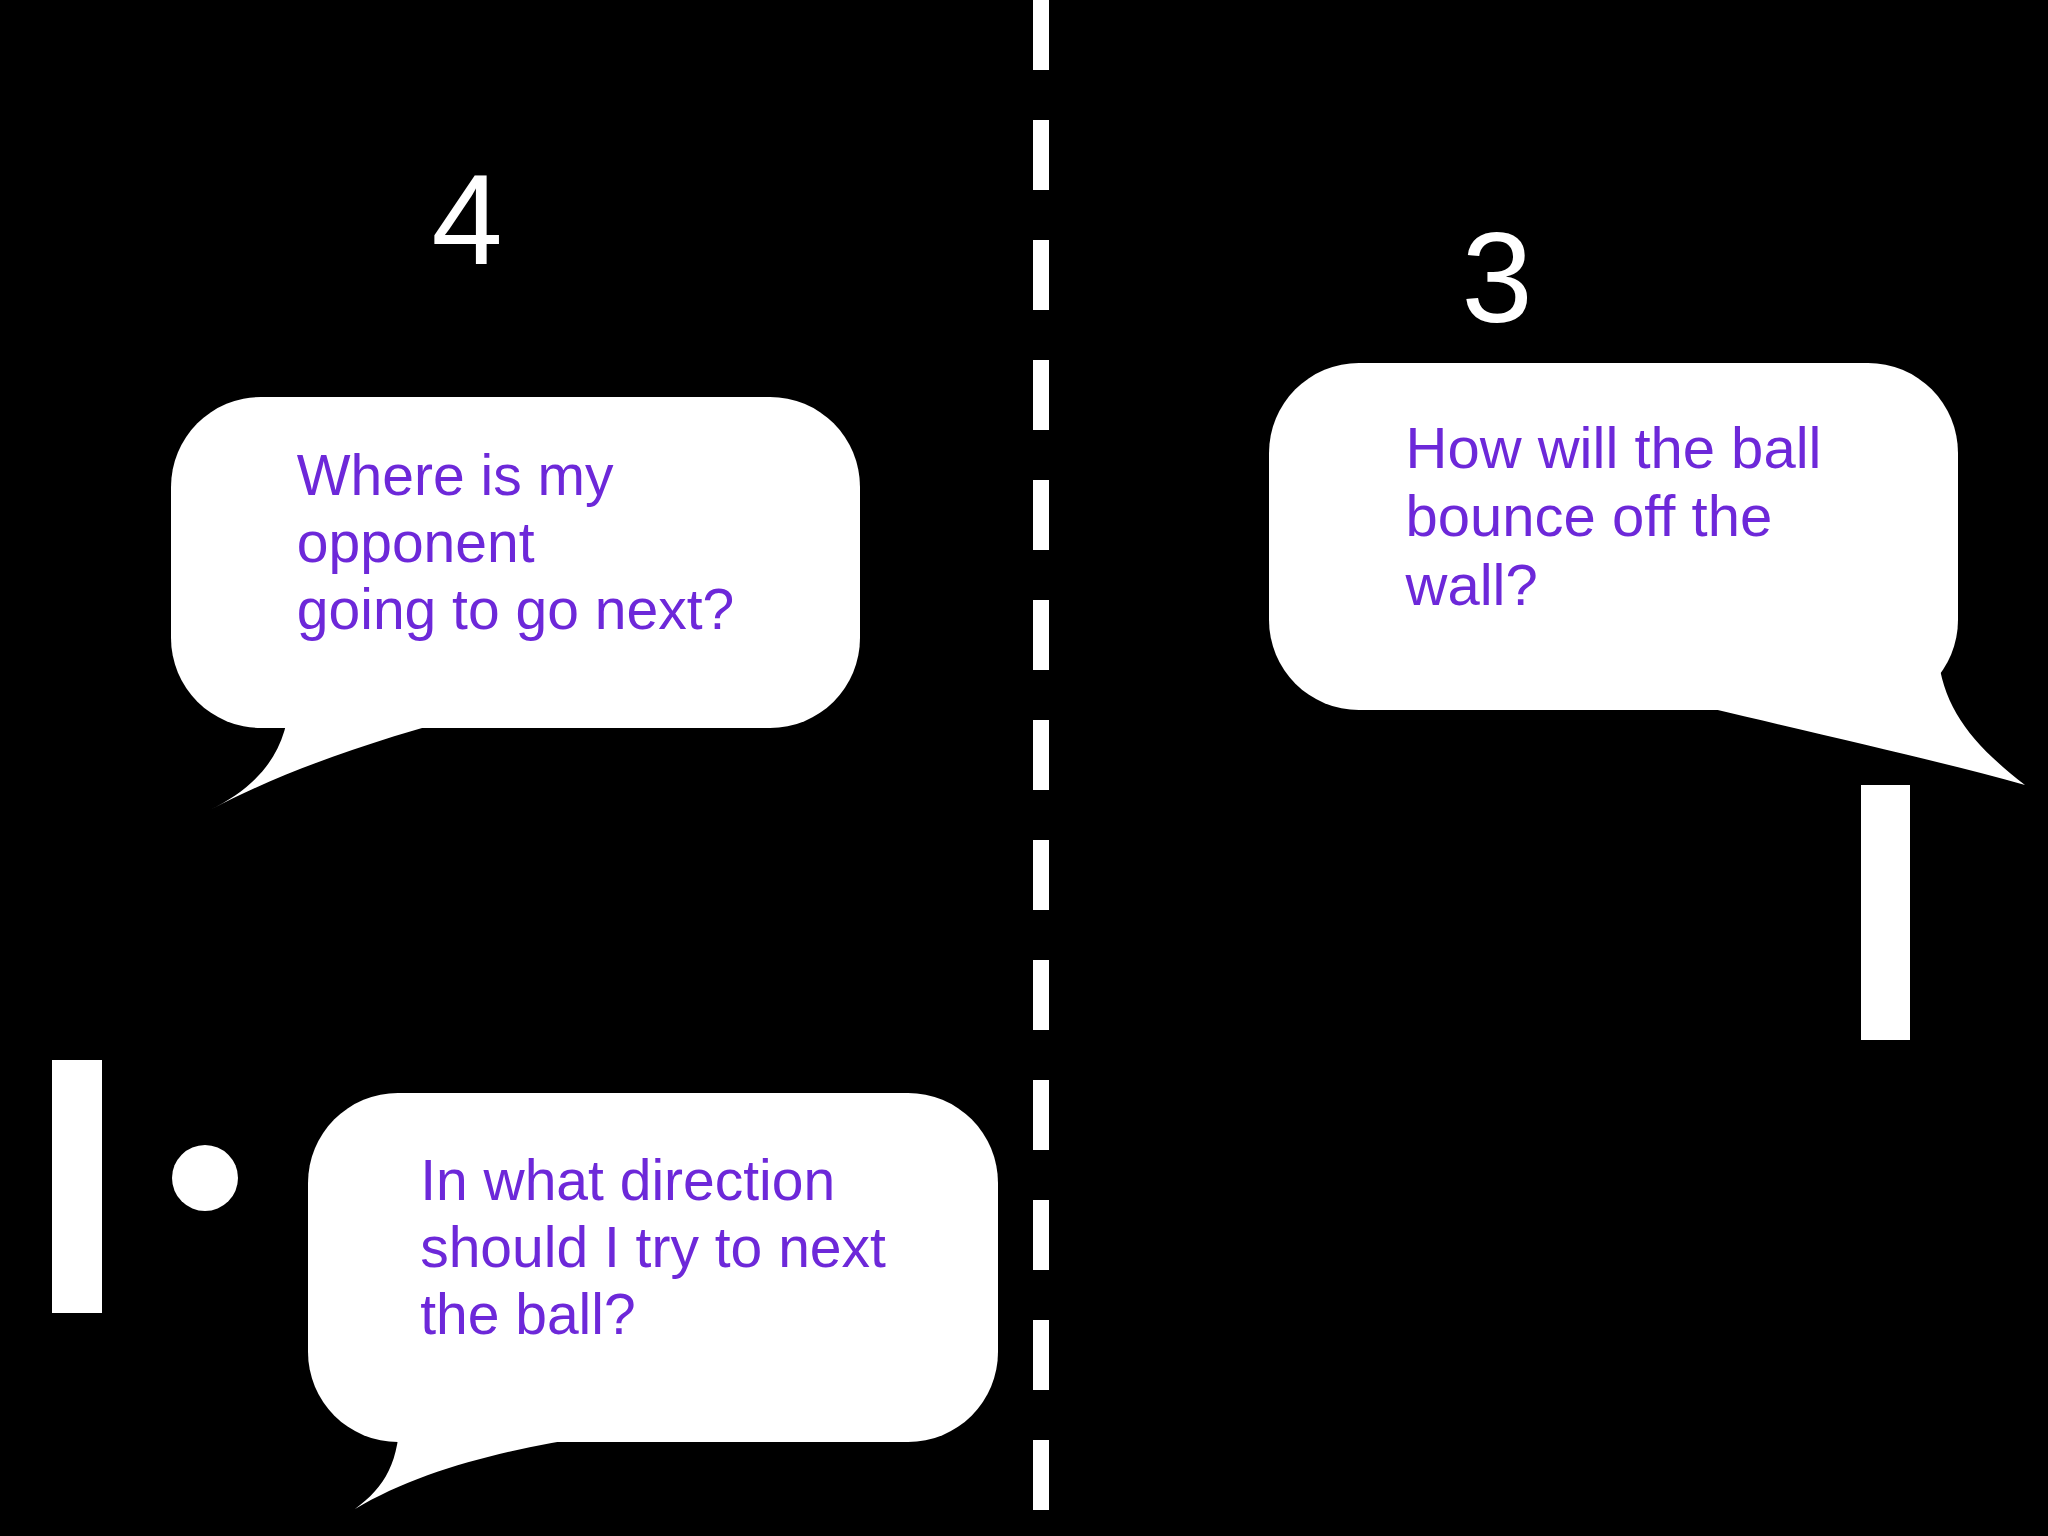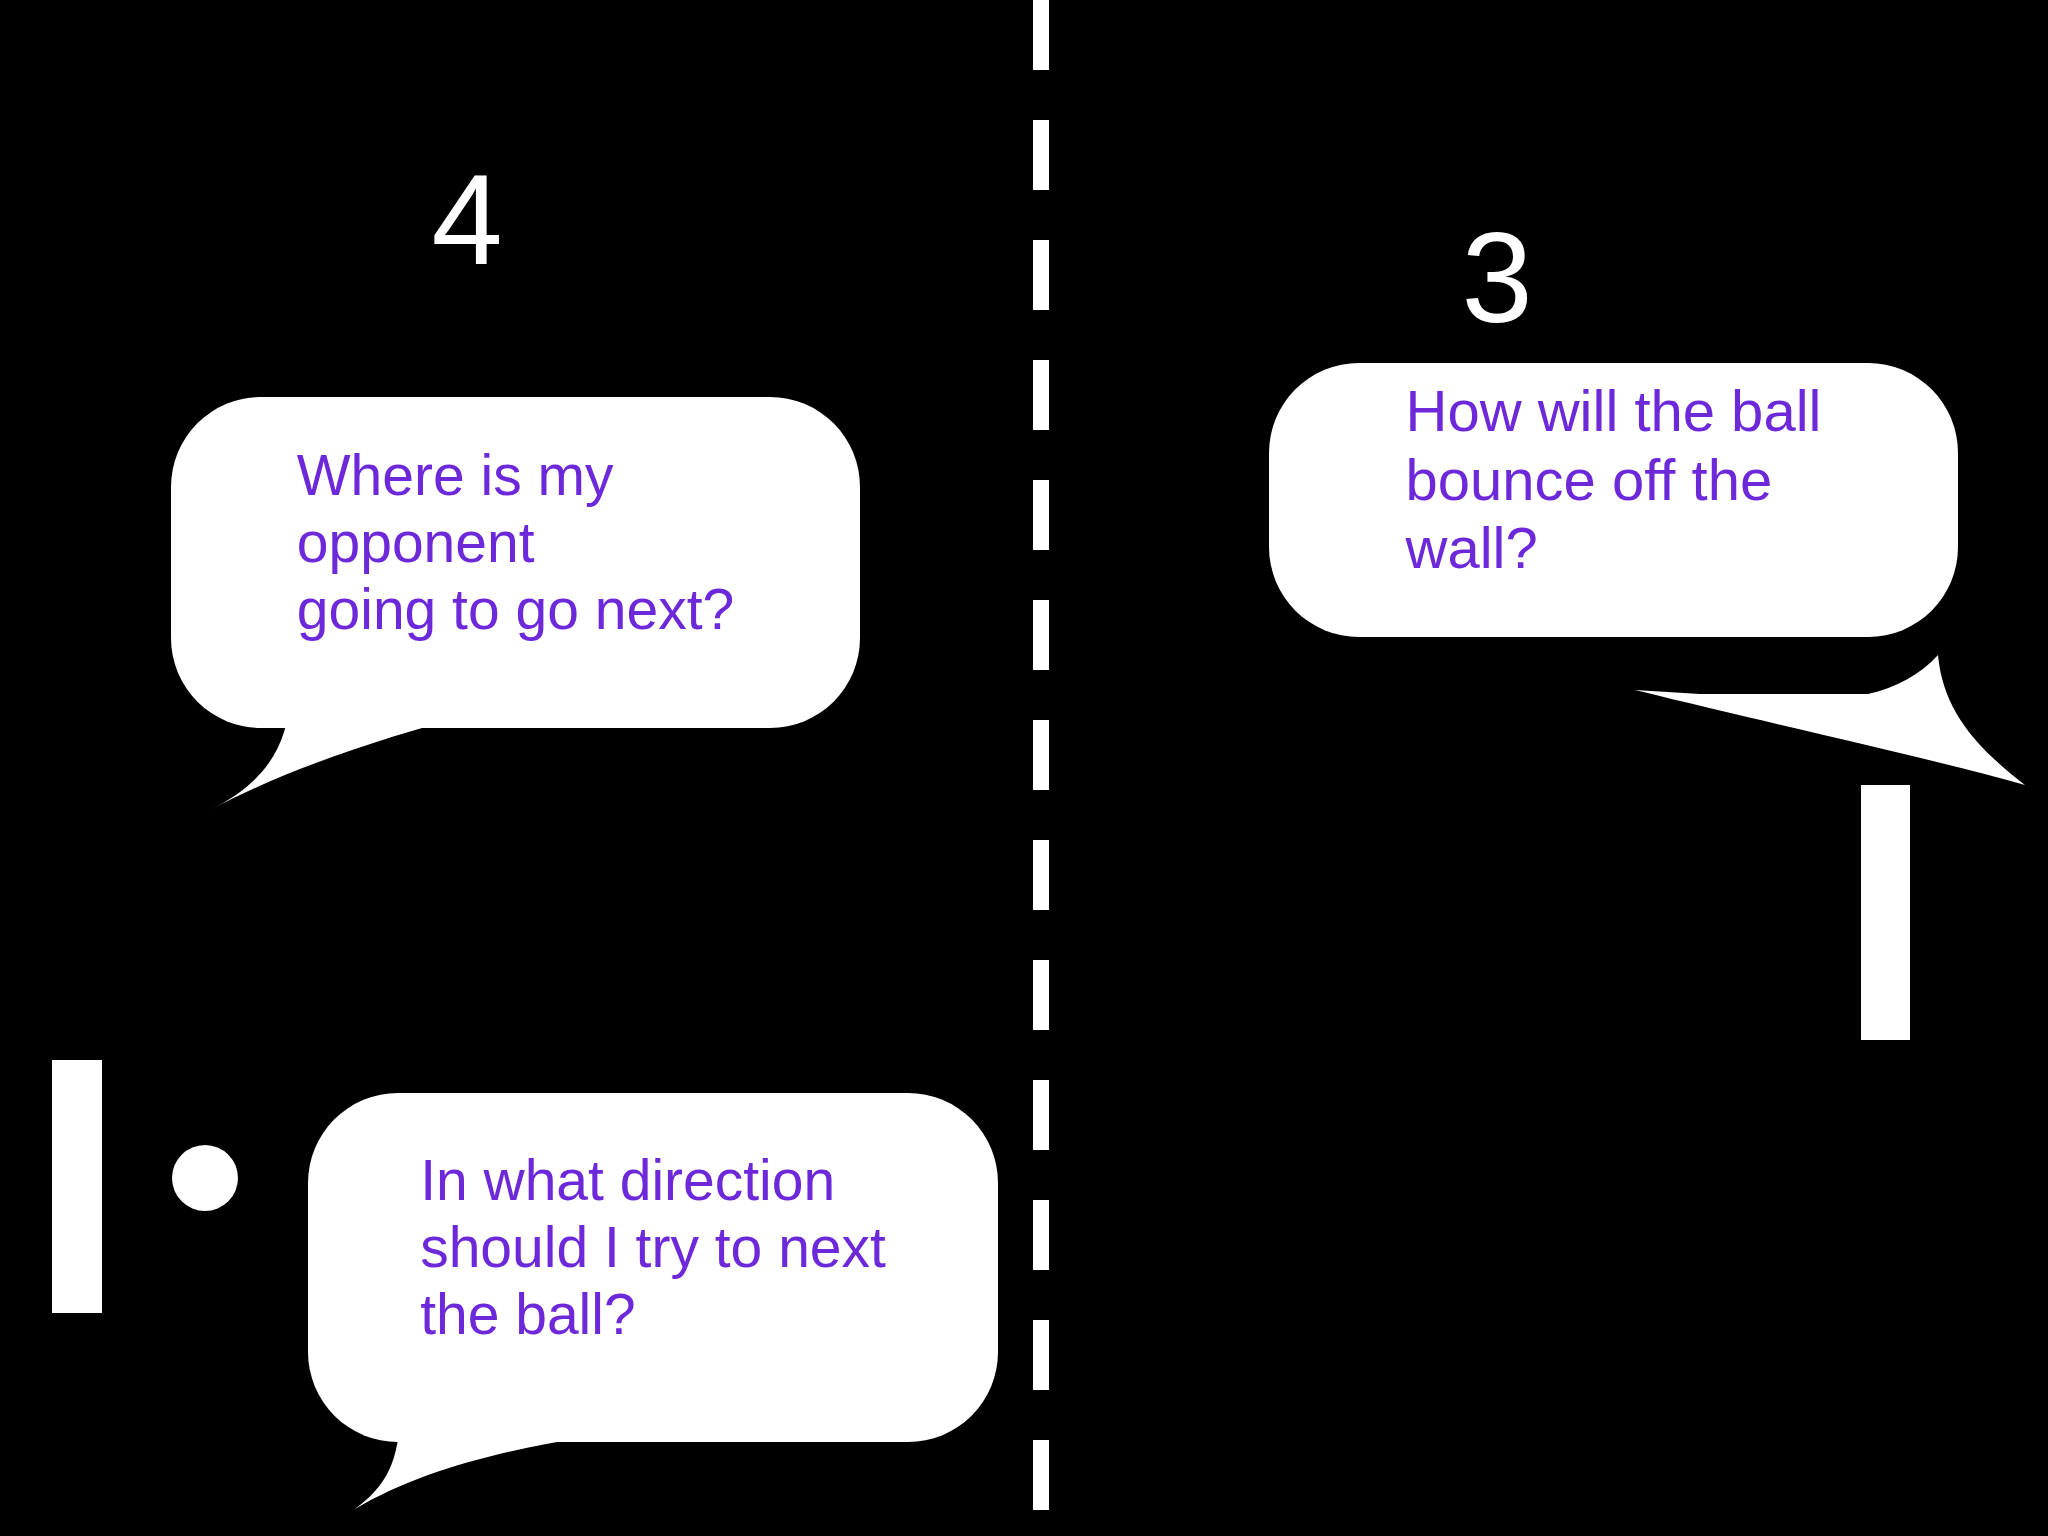--- a/index.html
+++ b/index.html
@@ -72,21 +72,21 @@
     justify-content: center;
     text-align: left;
     color: #6d28d9;
     font-size: 57px;
     line-height: 1.18;
     white-space: pre-line;
     box-sizing: border-box;
     padding-bottom: 40px;
   }
   .bubble-left   { left: 171px;  top: 397px;  width: 689px; height: 331px; }
-  .bubble-right  { left: 1269px; top: 363px;  width: 689px; height: 274px; font-size: 58px; }
+  .bubble-right  { left: 1269px; top: 363px;  width: 689px; height: 347px; font-size: 58px; }
   .bubble-bottom { left: 308px;  top: 1093px; width: 690px; height: 349px; }
 </style>
 </head>
 <body>
 
 <div class="stage">
 
   <div class="center-line"></div>
 
   <div class="score score-left">4</div>

